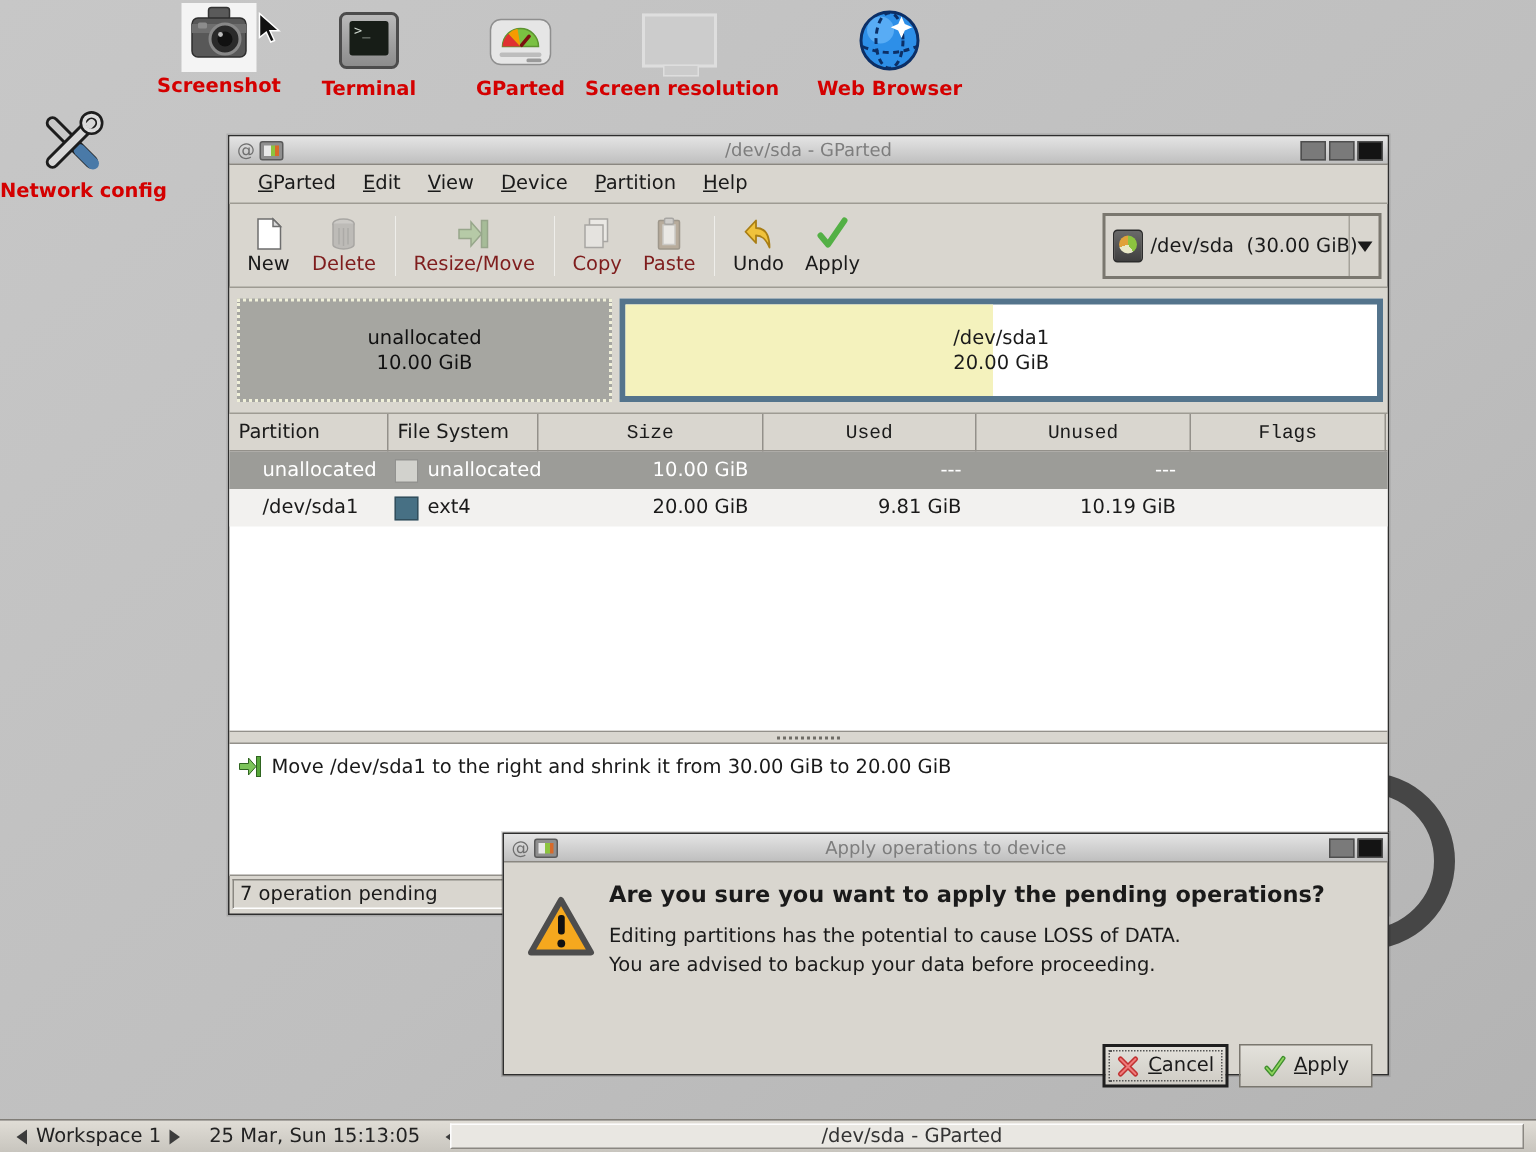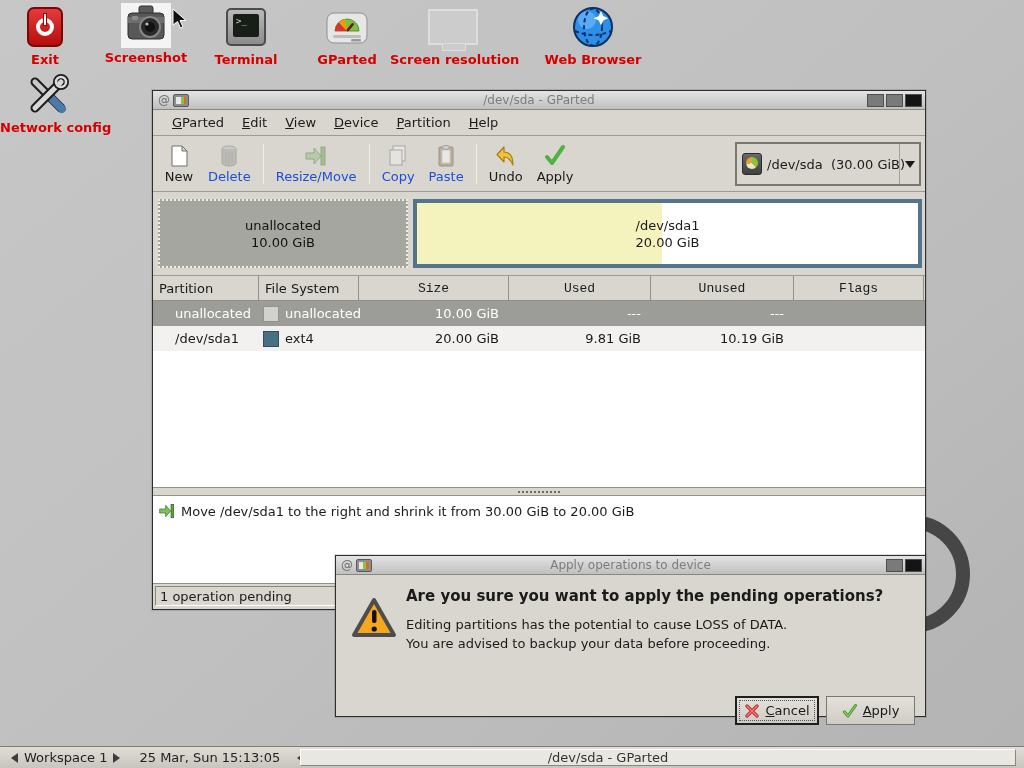--- a/index.html
+++ b/index.html
@@ -58,21 +58,21 @@
     border-bottom:1px solid #9e9b93; background:#d9d6cf; }
   .menubar .mi { padding:4px 9px; }
   .menubar u, .btn u { text-decoration:underline; }
 
   .toolbar { height:56px; display:flex; align-items:center; padding:2px 4px;
     border-bottom:1px solid #9e9b93; position:relative; }
   .tbtn { display:flex; flex-direction:column; align-items:center; justify-content:center;
     padding:3px 7px; min-width:44px; gap:1px; }
   .tbtn svg { width:24px; height:24px; }
   .tbtn .tl { font-size:13px; }
-  .tbtn.dis .tl { color:#1d4ed8; }
+  .tbtn.dis .tl { color:#7f1d1d; }
   .tbtn.dis svg { opacity:.45; filter:grayscale(35%); }
   .tsep { width:1px; height:40px; background:#aaa79f; border-right:1px solid #efeeea; margin:0 5px; }
 
   .devcombo { position:absolute; right:4px; top:6px; width:186px; height:44px;
     border:2px solid #7a776f; background:#d9d6cf; display:flex; align-items:center; padding-left:5px; }
   .devcombo .txt { font-size:13px; margin-left:5px; white-space:nowrap; }
   .devcombo .dd { position:absolute; right:0; top:0; bottom:0; width:20px;
     border-left:1px solid #a5a29a; display:flex; align-items:center; justify-content:center; }
   .devcombo .dd i { width:0; height:0; border:5px solid transparent; border-top:7px solid #1a1a1a; margin-top:6px; }
   .hd-ic { width:20px; height:22px; background:linear-gradient(#6a6a6a,#3f3f3f); border-radius:3px;
@@ -148,29 +148,20 @@
   
   #cursor { position:absolute; left:172px; top:8px; z-index:30; }
 </style>
 </head>
 <body>
 
 <div id="desktop">
 
   <div class="swirl"></div>
 
-  <div class="di" style="left:10px;top:4px;width:70px;">
-    <div class="ibox">
-        <div class="exit-ic">
-      <div class="ring"></div>
-          <div class="bar"></div>
-        </div>
-      </div>
-    <div class="lbl">Exit</div>
-  </div>
 
   <div class="di" style="left:98px;top:2px;width:96px;">
     <div class="ibox">
         <span class="sel-bg">
       <svg width="42" height="40" viewBox="0 0 42 40">
         <rect x="14" y="2" width="14" height="8" rx="2" fill="#5a5a5a" stroke="#333"></rect>
         <rect x="3" y="9" width="36" height="26" rx="4" fill="#585858" stroke="#2e2e2e"></rect>
         <rect x="3" y="13" width="36" height="6" fill="#6e6e6e"></rect>
         <circle cx="25" cy="23" r="10" fill="#2a2a2a" stroke="#888" stroke-width="2"></circle>
         <circle cx="25" cy="23" r="5" fill="#111"></circle>
@@ -383,21 +374,21 @@
         <svg width="16" height="16" viewBox="0 0 24 24">
           <rect x="18" y="2" width="4" height="20" fill="#57a639" stroke="#2f6420"></rect>
           <path d="M1 9 h9 V3.5 l7.5 8.5 -7.5 8.5 V15 H1 Z" fill="#7cc45a" stroke="#2f6420"></path>
         </svg>
         <span>Move /dev/sda1 to the right and shrink it from 30.00 GiB to 20.00 GiB</span>
       </div>
     </div>
 
     <div class="statusbar">
       <div class="statusbox">
-          <span>1 operation pending</span>
+          <span>7 operation pending</span>
         </div>
     </div>
   </div>
 
   <div id="dlg" class="win">
     <div class="tbar">
       <span class="spiral">@</span>
       <span class="mini-app"></span>
       <span class="ttl">Apply operations to device</span>
       <span class="wbtns">

